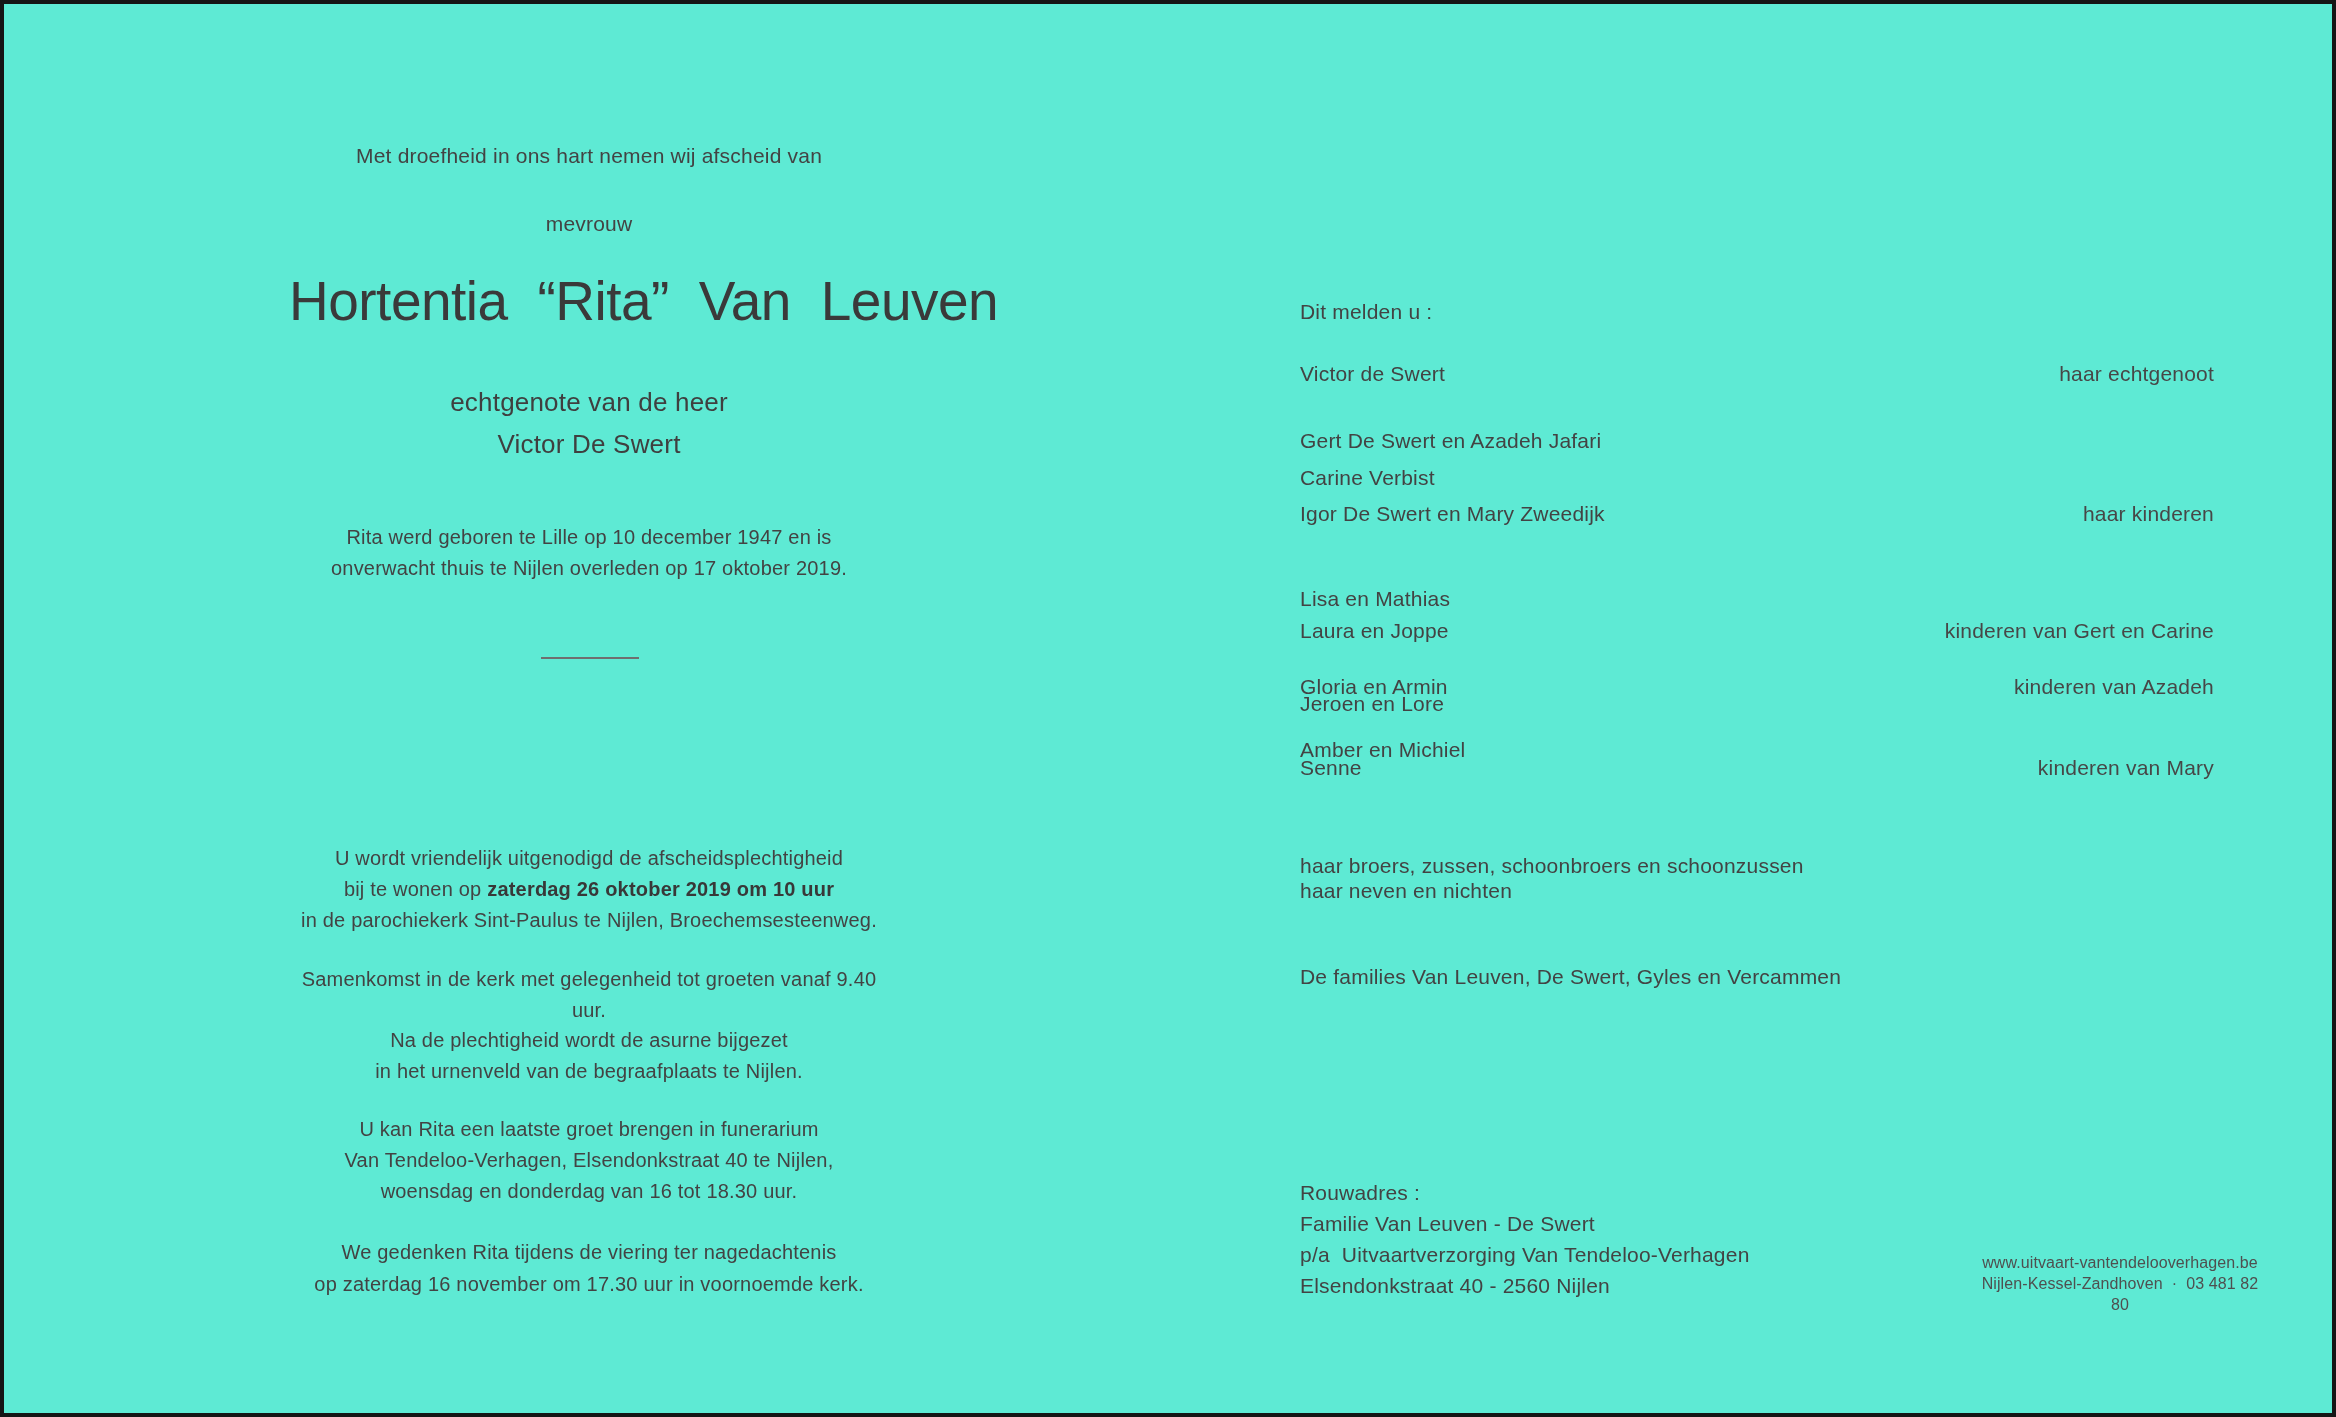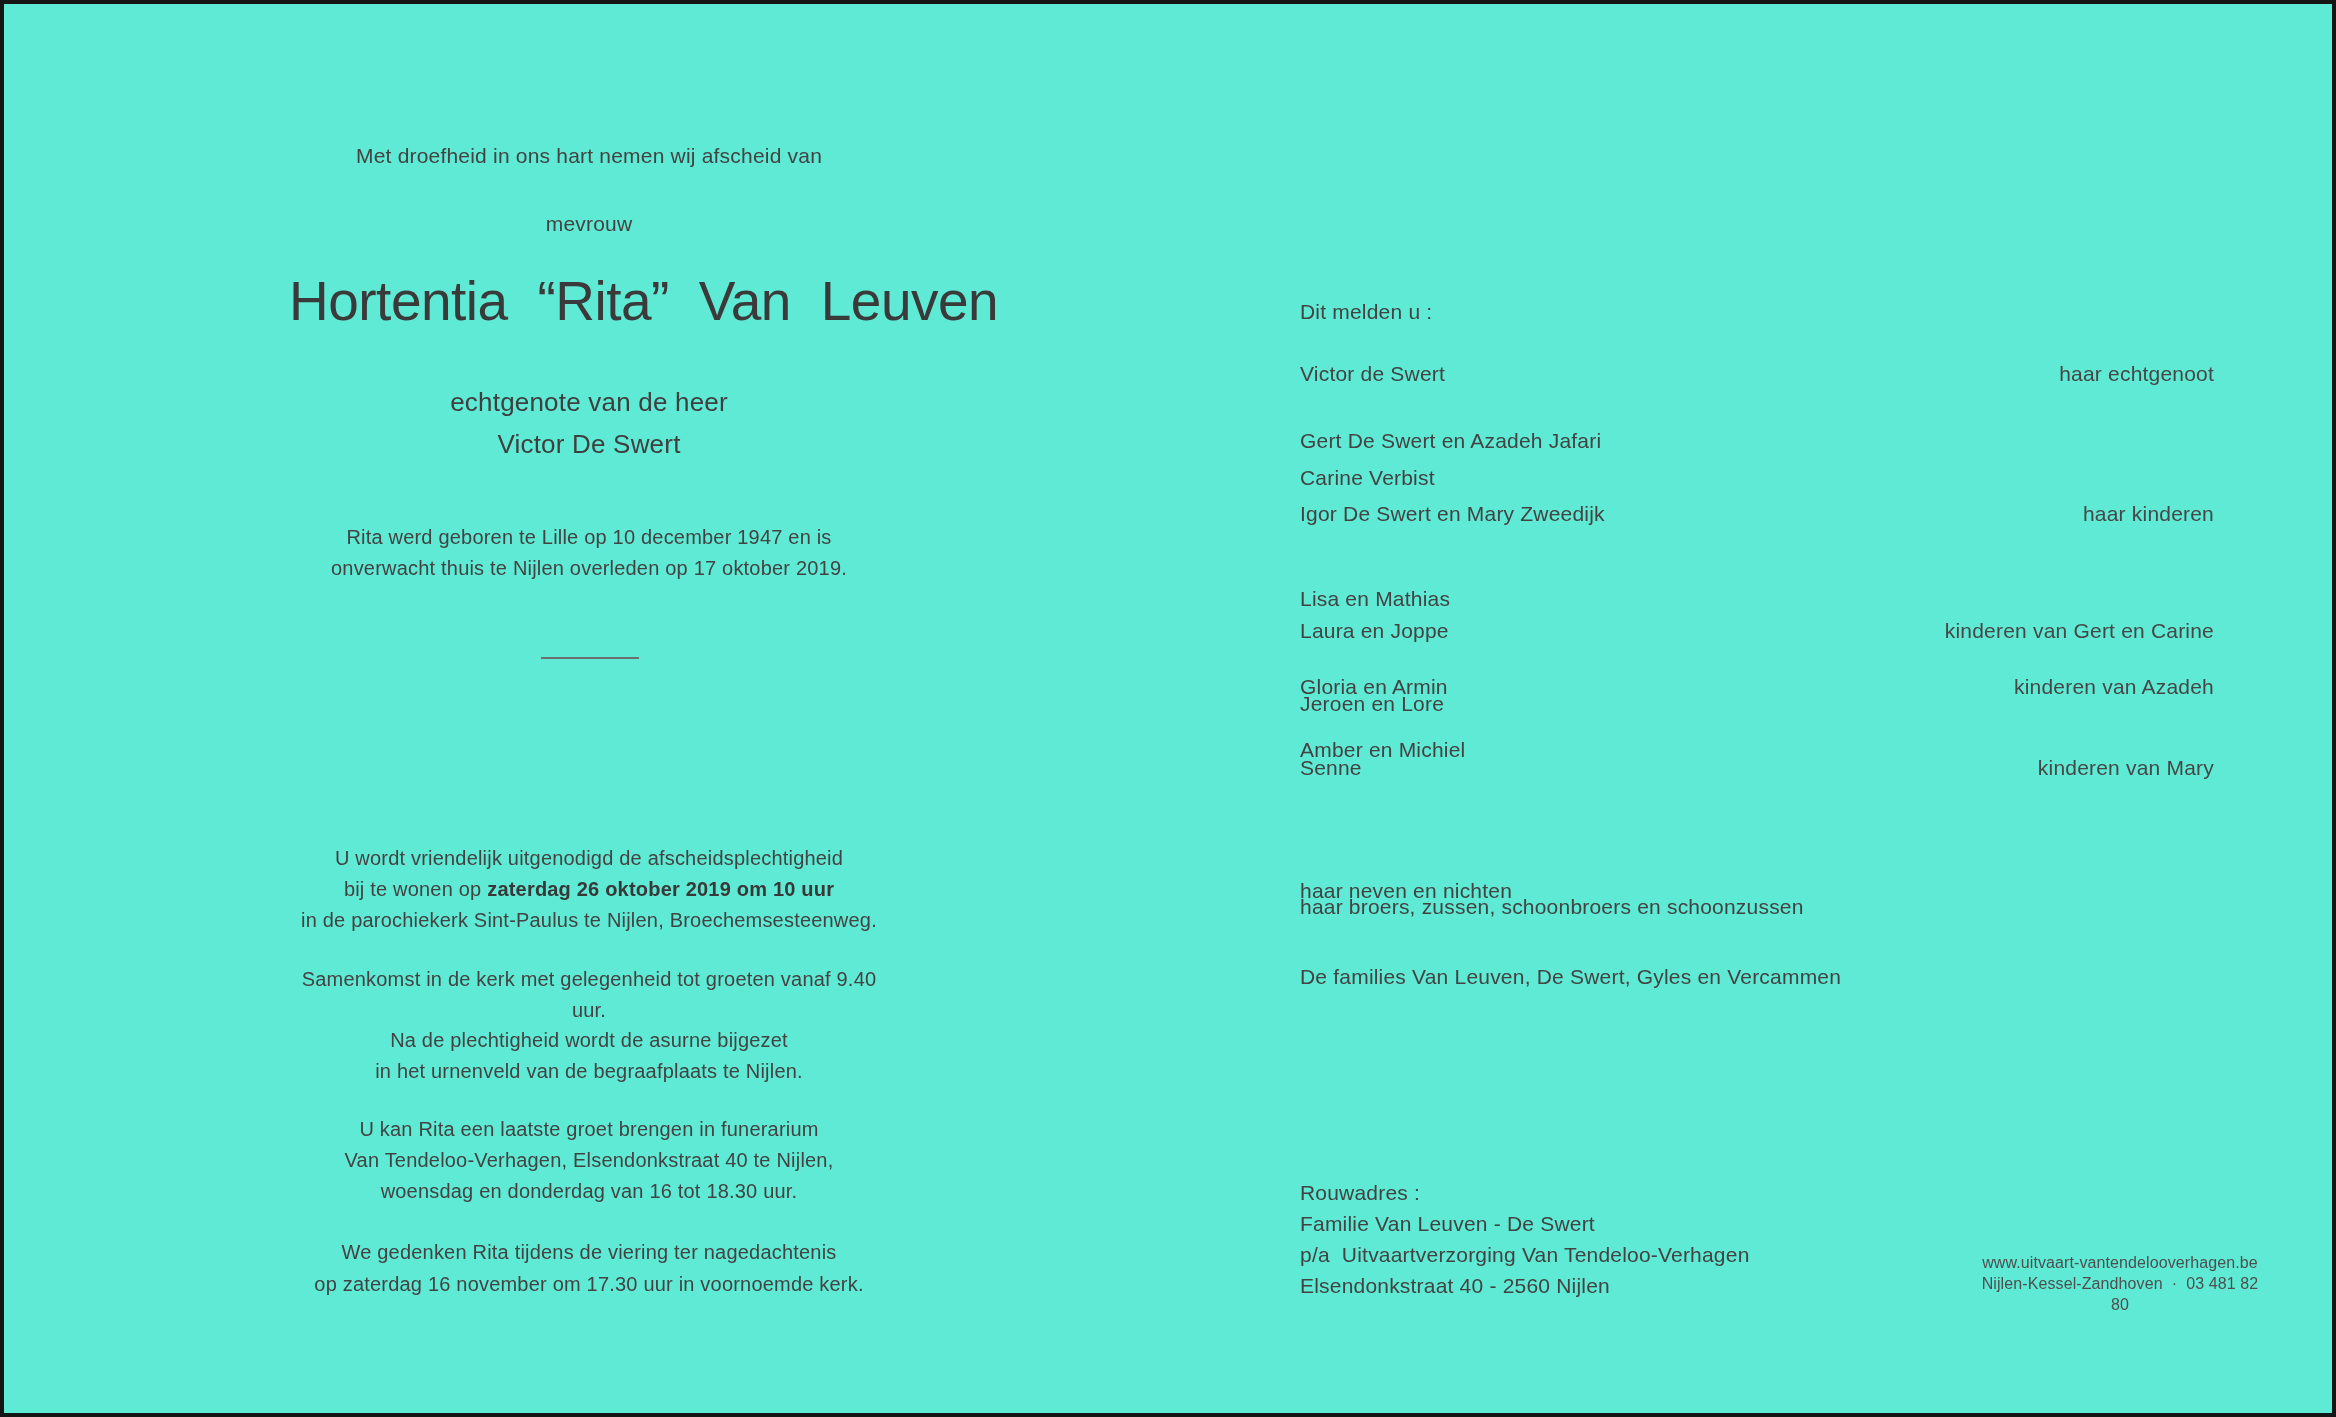--- a/index.html
+++ b/index.html
@@ -135,21 +135,21 @@
     <span>Jeroen en Lore</span>
   </div>
   <div class="rrow" style="top:733px">
     <span>Amber en Michiel</span>
   </div>
   <div class="rrow" style="top:751px">
     <span>Senne</span>
     <span class="tag">kinderen van Mary</span>
   </div>
 
-  <div class="rrow" style="top:890px">
+  <div class="rrow" style="top:849px">
     <span>haar broers, zussen, schoonbroers en schoonzussen</span>
   </div>
   <div class="rrow" style="top:874px">
     <span>haar neven en nichten</span>
   </div>
 
   <div class="rrow" style="top:960px">
     <span>De families Van Leuven, De Swert, Gyles en Vercammen</span>
   </div>
 

